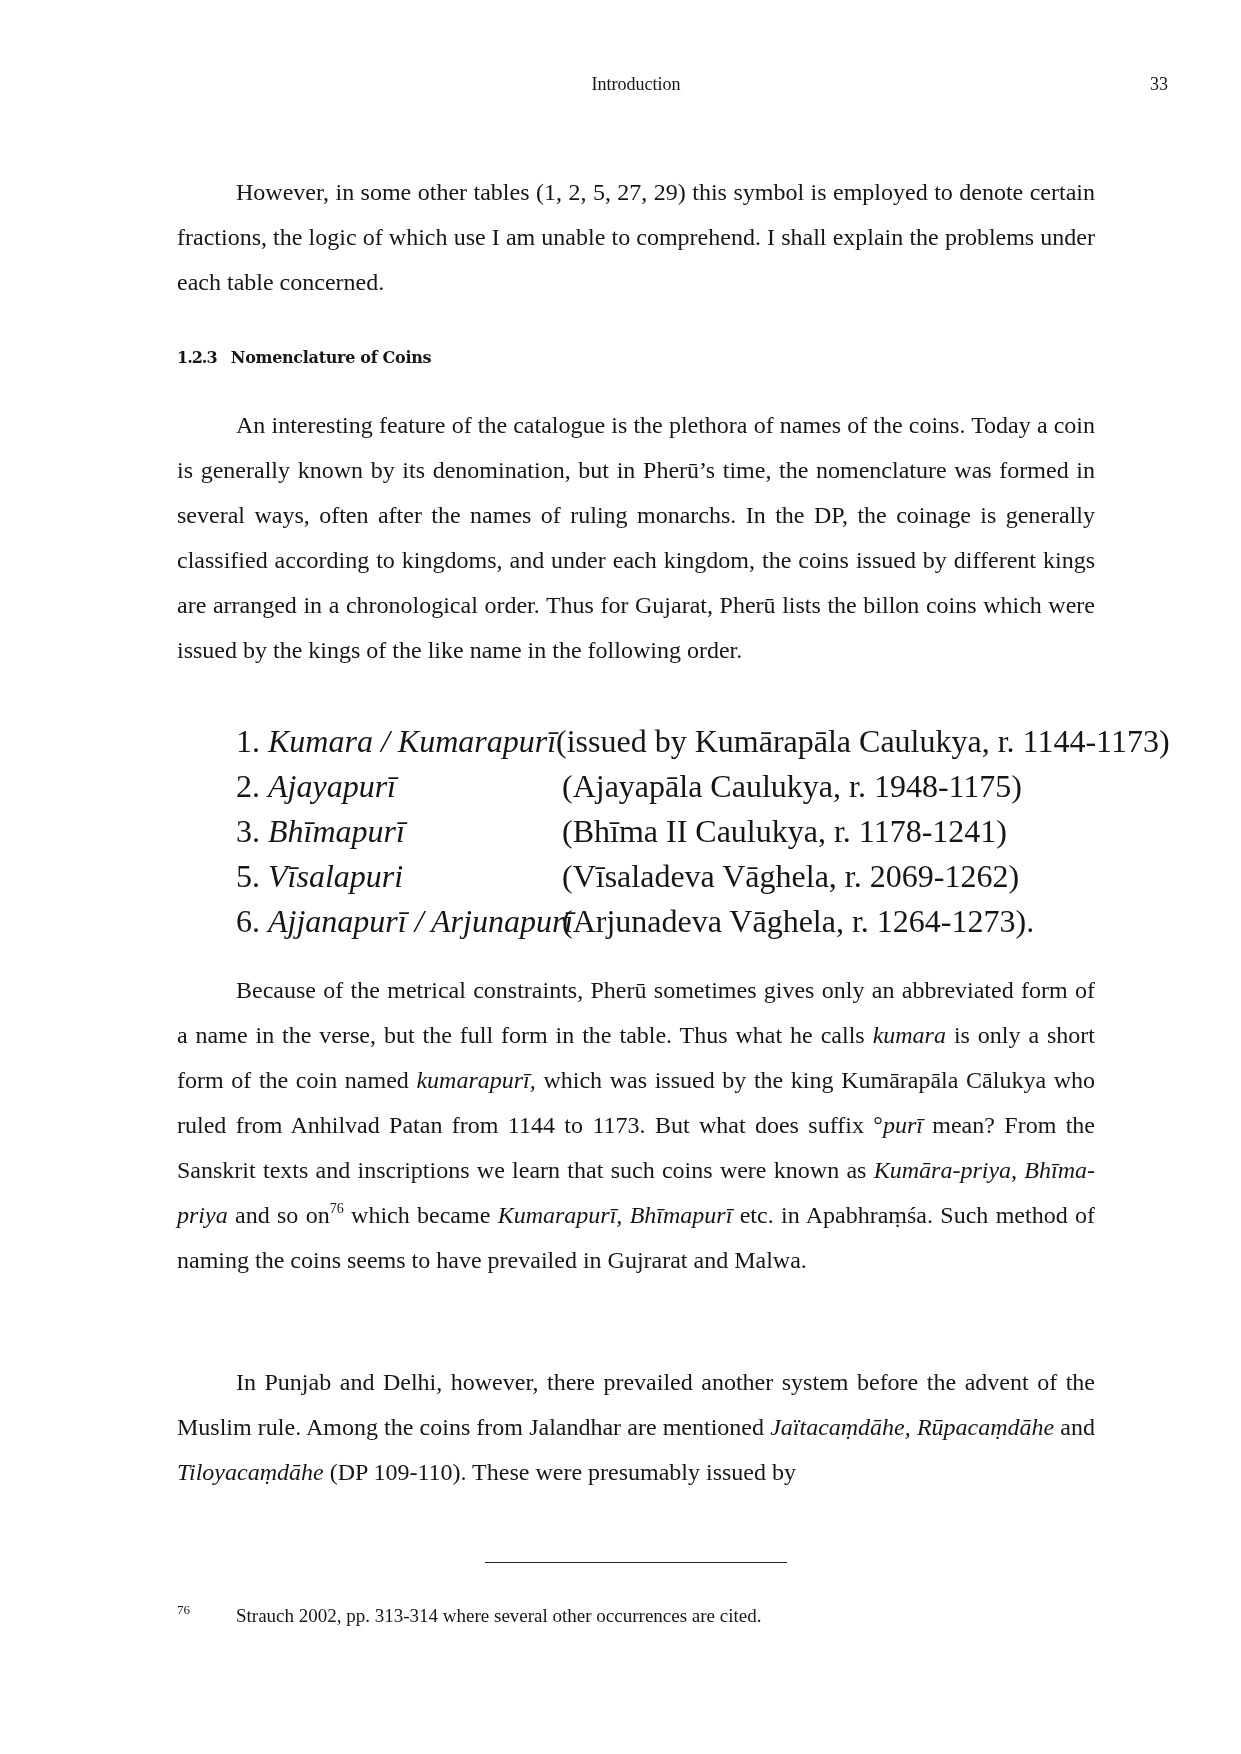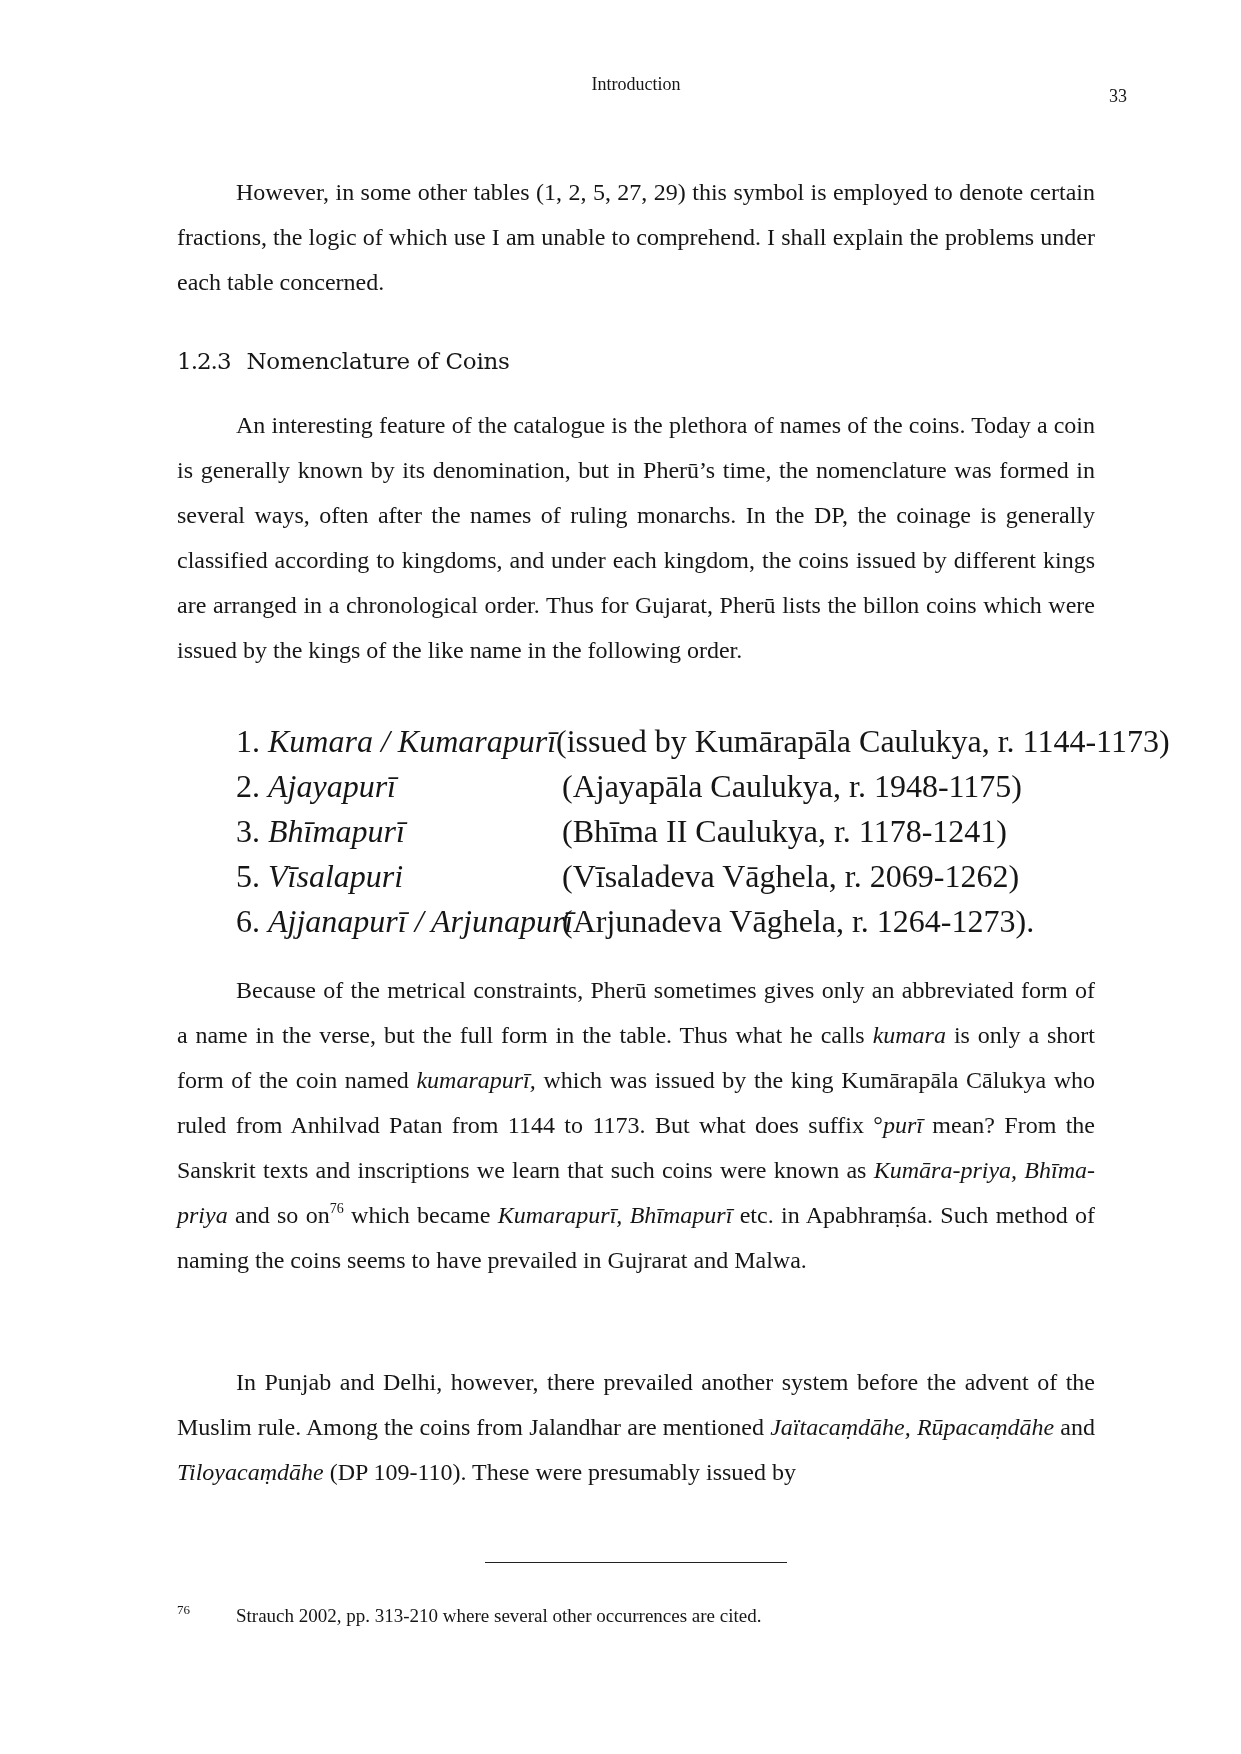--- a/index.html
+++ b/index.html
@@ -1,24 +1,24 @@
 <!DOCTYPE html>
 <html><head>
   <meta charset="utf-8">
   <style>
     html, body { margin: 0; padding: 0; background: #ffffff; }
     body { width: 1241px; height: 1754px; position: relative; overflow: hidden;
            font-family: "Liberation Serif", "DejaVu Serif", serif; color: #161616; }
     .running-head { position: absolute; top: 74px; left: 0; width: 1241px; font-size: 18px; }
     .running-title { position: absolute; left: 0; width: 1272px; text-align: center; }
-    .page-number { position: absolute; left: 1109px; margin-top: 12px; }
+    .page-number { position: absolute; left: 1150px; }
     .text-block { position: absolute; left: 177px; width: 918px; font-size: 24px; line-height: 45px; }
     p { margin: 0; text-align: justify; text-indent: 59px; }
     .para1 { position: absolute; top: 170px; left: 177px; width: 918px; }
-    .heading { position: absolute; top: 348px; left: 177px; font-size: 23px; font-weight: normal;
+    .heading { position: absolute; top: 348px; left: 177px; font-size: 16px; font-weight: bold;
                font-family: "DejaVu Serif", "Liberation Serif", serif; letter-spacing: -0.3px; }
     .heading .num { margin-right: 9px; letter-spacing: -1px; }
     .para2 { position: absolute; top: 403px; left: 177px; width: 918px; }
     .coin-list { position: absolute; top: 719px; left: 236px; width: 860px; font-size: 32px; line-height: 45px; }
     .coin-row { display: flex; height: 45px; }
     .coin-name { width: 326px; white-space: nowrap; }
     .coin-issuer { white-space: nowrap; }
     .para3 { position: absolute; top: 968px; left: 177px; width: 918px; }
     .para4 { position: absolute; top: 1360px; left: 177px; width: 918px; }
     i { font-style: italic; }
@@ -78,14 +78,14 @@
 </div>
 
 <div class="text-block para4">
   <p><span>In Punjab and Delhi, however, there prevailed another system before the advent of the Muslim rule. Among the coins from Jalandhar are mentioned </span><i>Jaïtacaṃdāhe, Rūpacaṃdāhe</i><span> and </span><i>Tiloyacaṃdāhe</i><span> (DP 109-110). These were presumably issued by</span></p>
 </div>
 
 <div class="footnote-rule"></div>
 
 <div class="footnote">
   <span class="footnote-mark">76</span>
-  <span class="footnote-text">Strauch 2002, pp. 313-210 where several other occurrences are cited.</span>
+  <span class="footnote-text">Strauch 2002, pp. 313-314 where several other occurrences are cited.</span>
 </div>
 
 </body></html>

